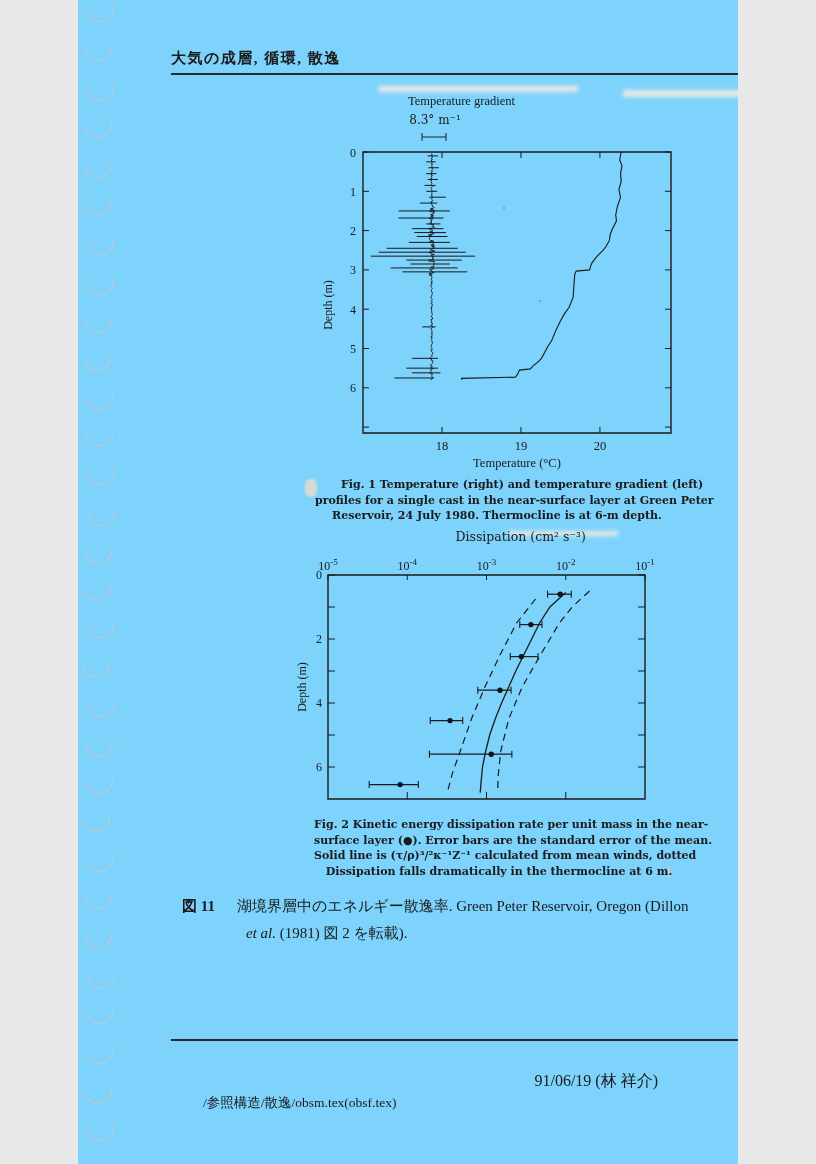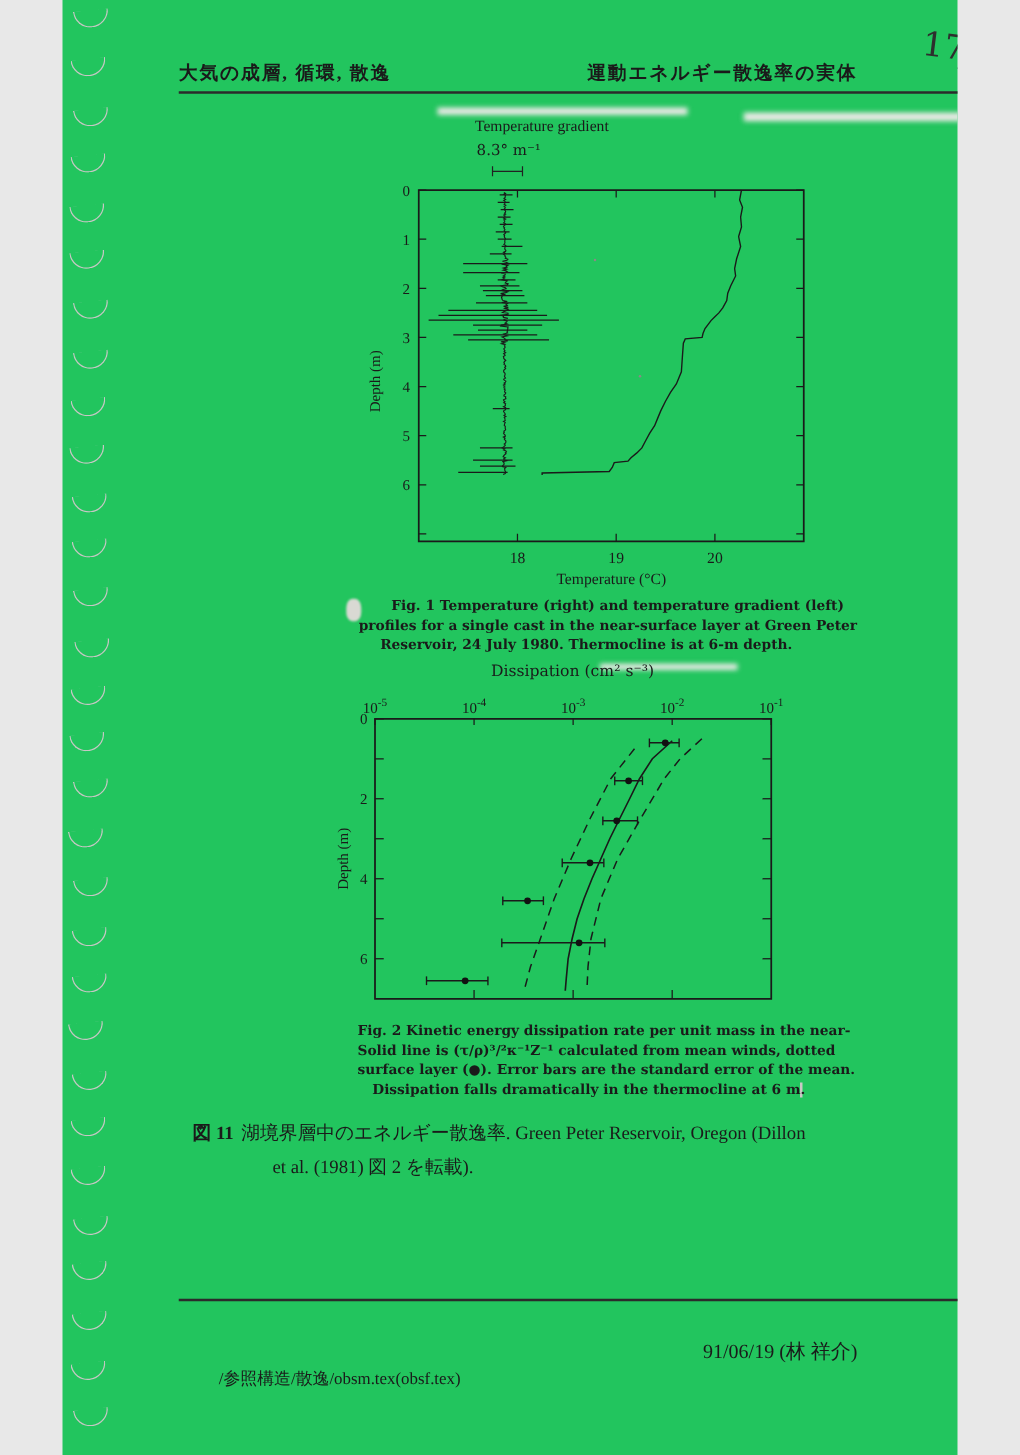--- a/index.html
+++ b/index.html
@@ -1,43 +1,43 @@
 <!DOCTYPE html>
 <html><head>
 <meta charset="utf-8">
 <style>
   html,body{margin:0;padding:0;background:#e8e8e8;}
   .page{
-    position:relative;width:716px;height:1164px;margin:0 auto;
-    background:#22c55e;overflow:hidden;
+    position:relative;width:660px;height:1164px;margin:0 auto;
+    background:#7dd3fc;overflow:hidden;
     font-family:"Liberation Serif","DejaVu Serif",serif;color:#1a1a1a;
   }
   .abs{position:absolute;}
   
   .hdr-left{left:93px;top:49px;font-size:15px;font-weight:700;letter-spacing:1.5px;}
   .hdr-right{right:80px;top:49px;font-size:15px;font-weight:700;letter-spacing:1.5px;}
   .hdr-rule{left:93px;top:73px;width:644px;height:2px;background:#2b2b2b;}
   .hand-17{left:688px;top:22px;font-size:27px;color:#2e2e2e;transform:rotate(7deg);font-family:"DejaVu Serif",serif;}
   .stamp-11{left:716px;top:46px;font-size:16px;font-weight:700;color:#111;
     text-decoration:line-through overline;transform:skewX(-6deg);letter-spacing:1px;}
   
   .f1-title{left:287px;top:94px;width:150px;text-align:right;font-size:12.5px;}
   .f1-scale{left:287px;top:113px;width:140px;text-align:center;font-size:12px;font-family:"DejaVu Serif",serif;}
-  .f2-title{left:308px;top:529px;width:200px;text-align:center;font-size:12.5px;font-family:"DejaVu Serif",serif;}
+  .f2-title{left:308px;top:529px;width:200px;text-align:right;font-size:12.5px;font-family:"DejaVu Serif",serif;}
   
   .cap{font-size:11px;font-weight:700;line-height:15.6px;white-space:nowrap;font-family:"DejaVu Serif",serif;}
   .cap1{left:237px;top:477px;width:364px;}
   .cap2{left:236px;top:817px;width:370px;}
   .cap .indent{padding-left:26px;}
   .cap .center{text-align:center;white-space:normal;}
   
   .jpcap1{left:104px;top:897px;font-size:15px;}
   .jpcap2{left:168px;top:924px;font-size:15px;}
-  .jp-bold{font-weight:700;margin-right:6px;}
-  .ital{}
+  .jp-bold{font-weight:700;margin-right:22px;}
+  .ital{font-style:italic;}
   
   .ftr-rule{left:93px;top:1039px;width:644px;height:2px;background:#2b2b2b;}
   .ftr-left{left:93px;top:1094px;font-size:13.5px;margin-left:32px;}
   .ftr-right{right:80px;top:1047px;font-size:16px;margin-top:24px;}
   
   .ring{position:absolute;width:26px;height:13px;border:1.5px solid #c7c7c4;
     border-top:none;border-radius:0 0 14px 14px;transform:rotate(-6deg);}
   
   .streak{position:absolute;background:#e9e9e5;filter:blur(2px);}
   .smudge{position:absolute;background:#d9d9d3;filter:blur(1px);border-radius:40%;}
@@ -84,21 +84,20 @@
 
   <div class="streak" style="left:300px;top:86px;width:200px;height:6px;"></div>
   <div class="streak" style="left:545px;top:90px;width:190px;height:7px;"></div>
   <div class="streak" style="left:430px;top:531px;width:110px;height:5px;"></div>
   <div class="smudge" style="left:227px;top:479px;width:12px;height:18px;"></div>
   <div class="speck" style="left:461px;top:300px;width:2px;height:2px;"></div>
   <div class="speck" style="left:425px;top:207px;width:2px;height:2px;"></div>
   <div class="speck" style="left:590px;top:866px;width:2px;height:12px;border-radius:0;background:#c9c9c5;"></div>
 
   <div class="abs hdr-left">大気の成層, 循環, 散逸</div>
-  <div class="abs hdr-right">運動エネルギー散逸率の実体</div>
   <div class="abs hand-17">17</div>
   <div class="abs stamp-11">11</div>
   <div class="abs hdr-rule"></div>
 
   <div class="abs f1-title">Temperature gradient</div>
   <div class="abs f1-scale">8.3° m⁻¹</div>
   <svg class="abs" style="left:343px;top:132px;" width="26" height="10">
     <path d="M1,1 V9 M25,1 V9 M1,5 H25" stroke="#222" stroke-width="1" fill="none"></path>
   </svg>
   <svg class="abs" style="left:240px;top:145px;" width="380" height="330" viewBox="0 0 380 330" id="fig1-svg">
@@ -238,22 +237,22 @@
       <line x1="215.85999999999999" y1="205.7" x2="215.85999999999999" y2="212.7" stroke="#1a1a1a" stroke-width="1.1"></line>
       <circle cx="195.255" cy="209.2" r="2.7" fill="#111"></circle>
       <line x1="73.20999999999997" y1="239.6" x2="122.34500000000001" y2="239.6" stroke="#1a1a1a" stroke-width="1.2"></line>
       <line x1="73.20999999999997" y1="236.1" x2="73.20999999999997" y2="243.1" stroke="#1a1a1a" stroke-width="1.1"></line>
       <line x1="122.34500000000001" y1="236.1" x2="122.34500000000001" y2="243.1" stroke="#1a1a1a" stroke-width="1.1"></line>
       <circle cx="104.1175" cy="239.6" r="2.7" fill="#111"></circle>
     </svg>
 
   <div class="abs cap cap2">
     <div>Fig. 2   Kinetic energy dissipation rate per unit mass in the near-</div>
+    <div>surface layer (●). Error bars are the standard error of the mean.</div>
     <div>Solid line is (τ/ρ)³/²κ⁻¹Z⁻¹ calculated from mean winds, dotted</div>
-    <div>surface layer (●). Error bars are the standard error of the mean.</div>
     <div class="center">Dissipation falls dramatically in the thermocline at 6 m.</div>
   </div>
 
   <div class="abs jpcap1">
     <span class="jp-bold">図 11</span><span>湖境界層中のエネルギー散逸率. Green Peter Reservoir, Oregon (Dillon</span>
   </div>
   <div class="abs jpcap2">
     <span class="ital">et al.</span><span> (1981) 図 2 を転載).</span>
   </div>
 

